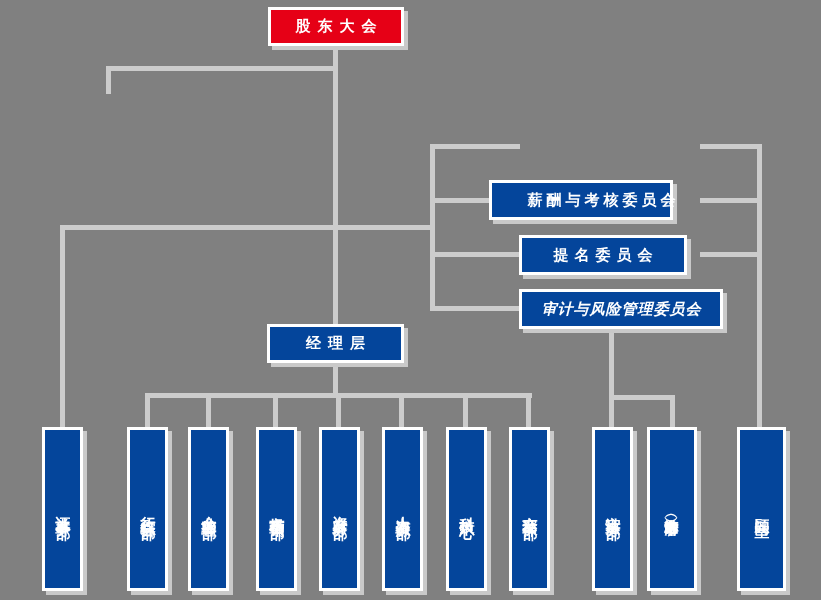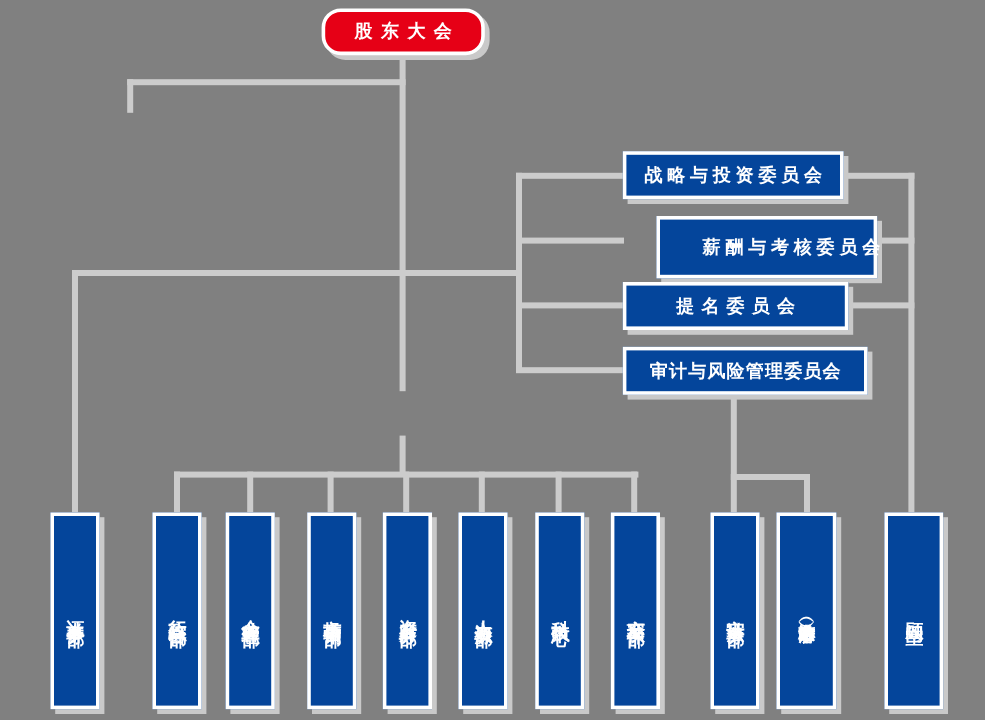--- a/index.html
+++ b/index.html
@@ -36,40 +36,40 @@
     box-shadow:4px 4px 0 var(--shadow);
     color:var(--text);
     font-weight:bold;
     display:flex;
     align-items:center;
     justify-content:center;
     z-index:2;
     white-space:nowrap;
   }
   .node.red{background:var(--box-red);}
-  .node.h{font-size:15px;letter-spacing:7px;text-indent:7px;border-radius:16px;}
+  .node.h{font-size:15px;letter-spacing:7px;text-indent:7px;}
   .node.committee{font-size:15px;letter-spacing:4px;text-indent:4px;}
   .node.committee.sp-wide{letter-spacing:6px;text-indent:6px;}
   .node.committee.sp-tight{letter-spacing:1px;text-indent:1px;}
   
   .node.v{
     font-size:15px;
     letter-spacing:2px;
     writing-mode:vertical-rl;
     white-space:normal;
   }
   .node.v.small{font-size:14px;letter-spacing:0;}
   
   .n-root{left:268px;top:7px;width:136px;height:39px;}
   .n-supervisory{left:42px;top:93px;width:133px;height:40px;}
   .n-board{left:268px;top:89px;width:136px;height:40px;}
   .n-com0{left:519px;top:126px;width:184px;height:40px;}
-  .n-com1{left:547px;top:180px;width:184px;height:52px;padding-left:41px;}
-  .n-com2{left:519px;top:235px;width:188px;height:40px;}
-  .n-com3{left:519px;top:289px;width:204px;height:40px;}
+  .n-com1{left:489px;top:180px;width:184px;height:40px;padding-left:41px;}
+  .n-com2{left:519px;top:235px;width:168px;height:40px;}
+  .n-com3{left:519px;top:289px;width:204px;height:40px;font-style:italic;}
   .n-mgmt{left:267px;top:324px;width:137px;height:39px;}
   .n-d0{left:42px;top:427px;width:41px;height:164px;}
   .n-d1{left:127px;top:427px;width:41px;height:164px;}
   .n-d2{left:188px;top:427px;width:41px;height:164px;}
   .n-d3{left:256px;top:427px;width:41px;height:164px;}
   .n-d4{left:319px;top:427px;width:41px;height:164px;}
   .n-d5{left:382px;top:427px;width:41px;height:164px;}
   .n-d6{left:446px;top:427px;width:41px;height:164px;}
   .n-d7{left:509px;top:427px;width:41px;height:164px;}
   .n-d8{left:592px;top:427px;width:41px;height:164px;}
@@ -107,33 +107,33 @@
   <div class="line" style="left:609px;top:329px;width:5px;height:98px;"></div>
   <div class="line" style="left:609px;top:395px;width:66px;height:5px;"></div>
   <div class="line" style="left:670px;top:395px;width:5px;height:32px;"></div>
 
   <div class="node red h n-root">
     <span>股东大会</span>
   </div>
 
 
 
-  <div class="node committee n-com0">
-    <span>战略与投资委员会</span>
-  </div>
   <div class="node committee n-com1">
     <span>薪酬与考核委员会</span>
   </div>
   <div class="node committee sp-wide n-com2">
     <span>提名委员会</span>
   </div>
   <div class="node committee sp-tight n-com3">
     <span>审计与风险管理委员会</span>
   </div>
 
+  <div class="node h n-mgmt">
+    <span>经理层</span>
+  </div>
 
   <div class="node v n-d0">
     <span>证券事务部</span>
   </div>
   <div class="node v n-d1">
     <span>行政综合部</span>
   </div>
   <div class="node v n-d2">
     <span>企业管理部</span>
   </div>

